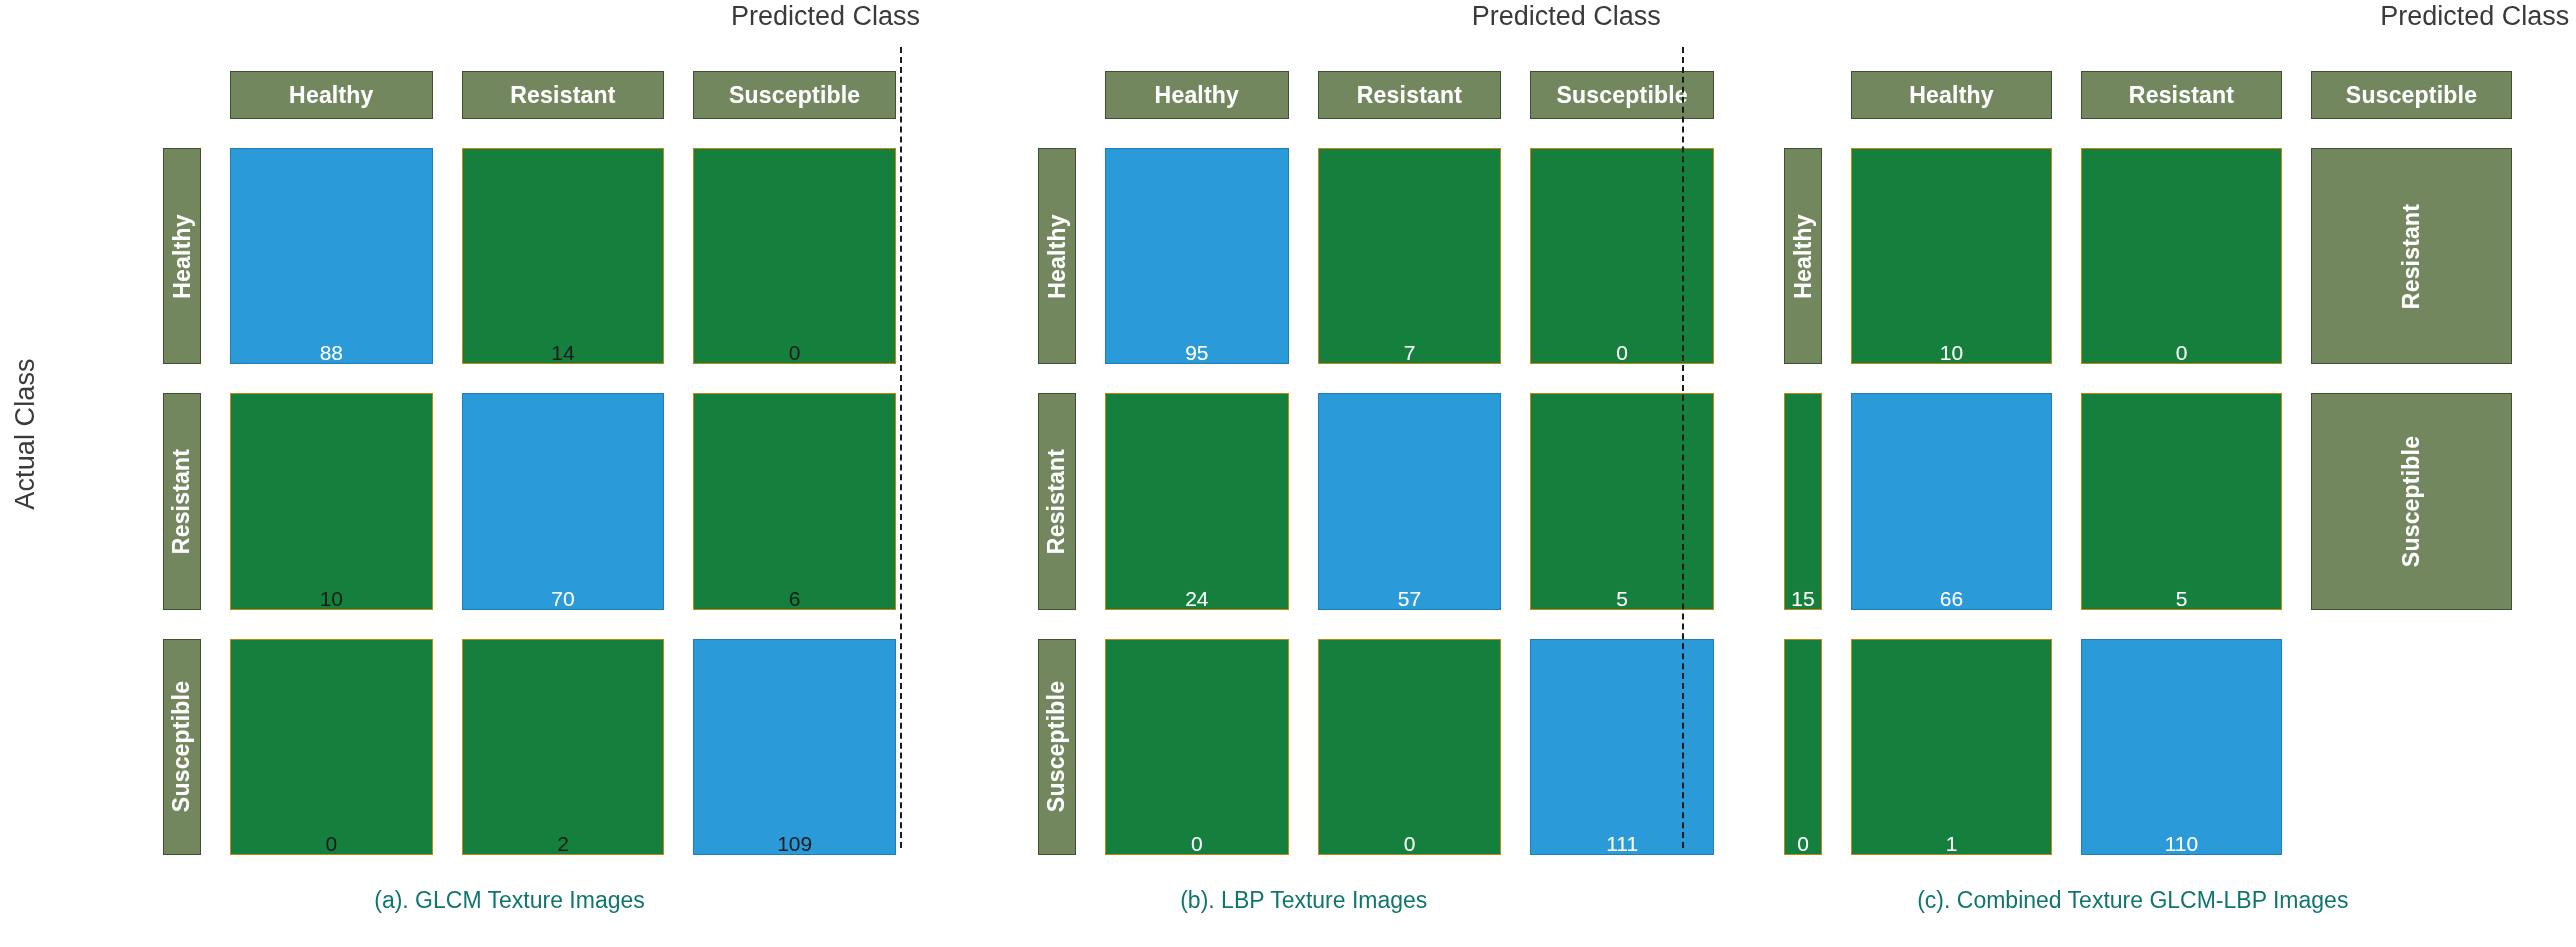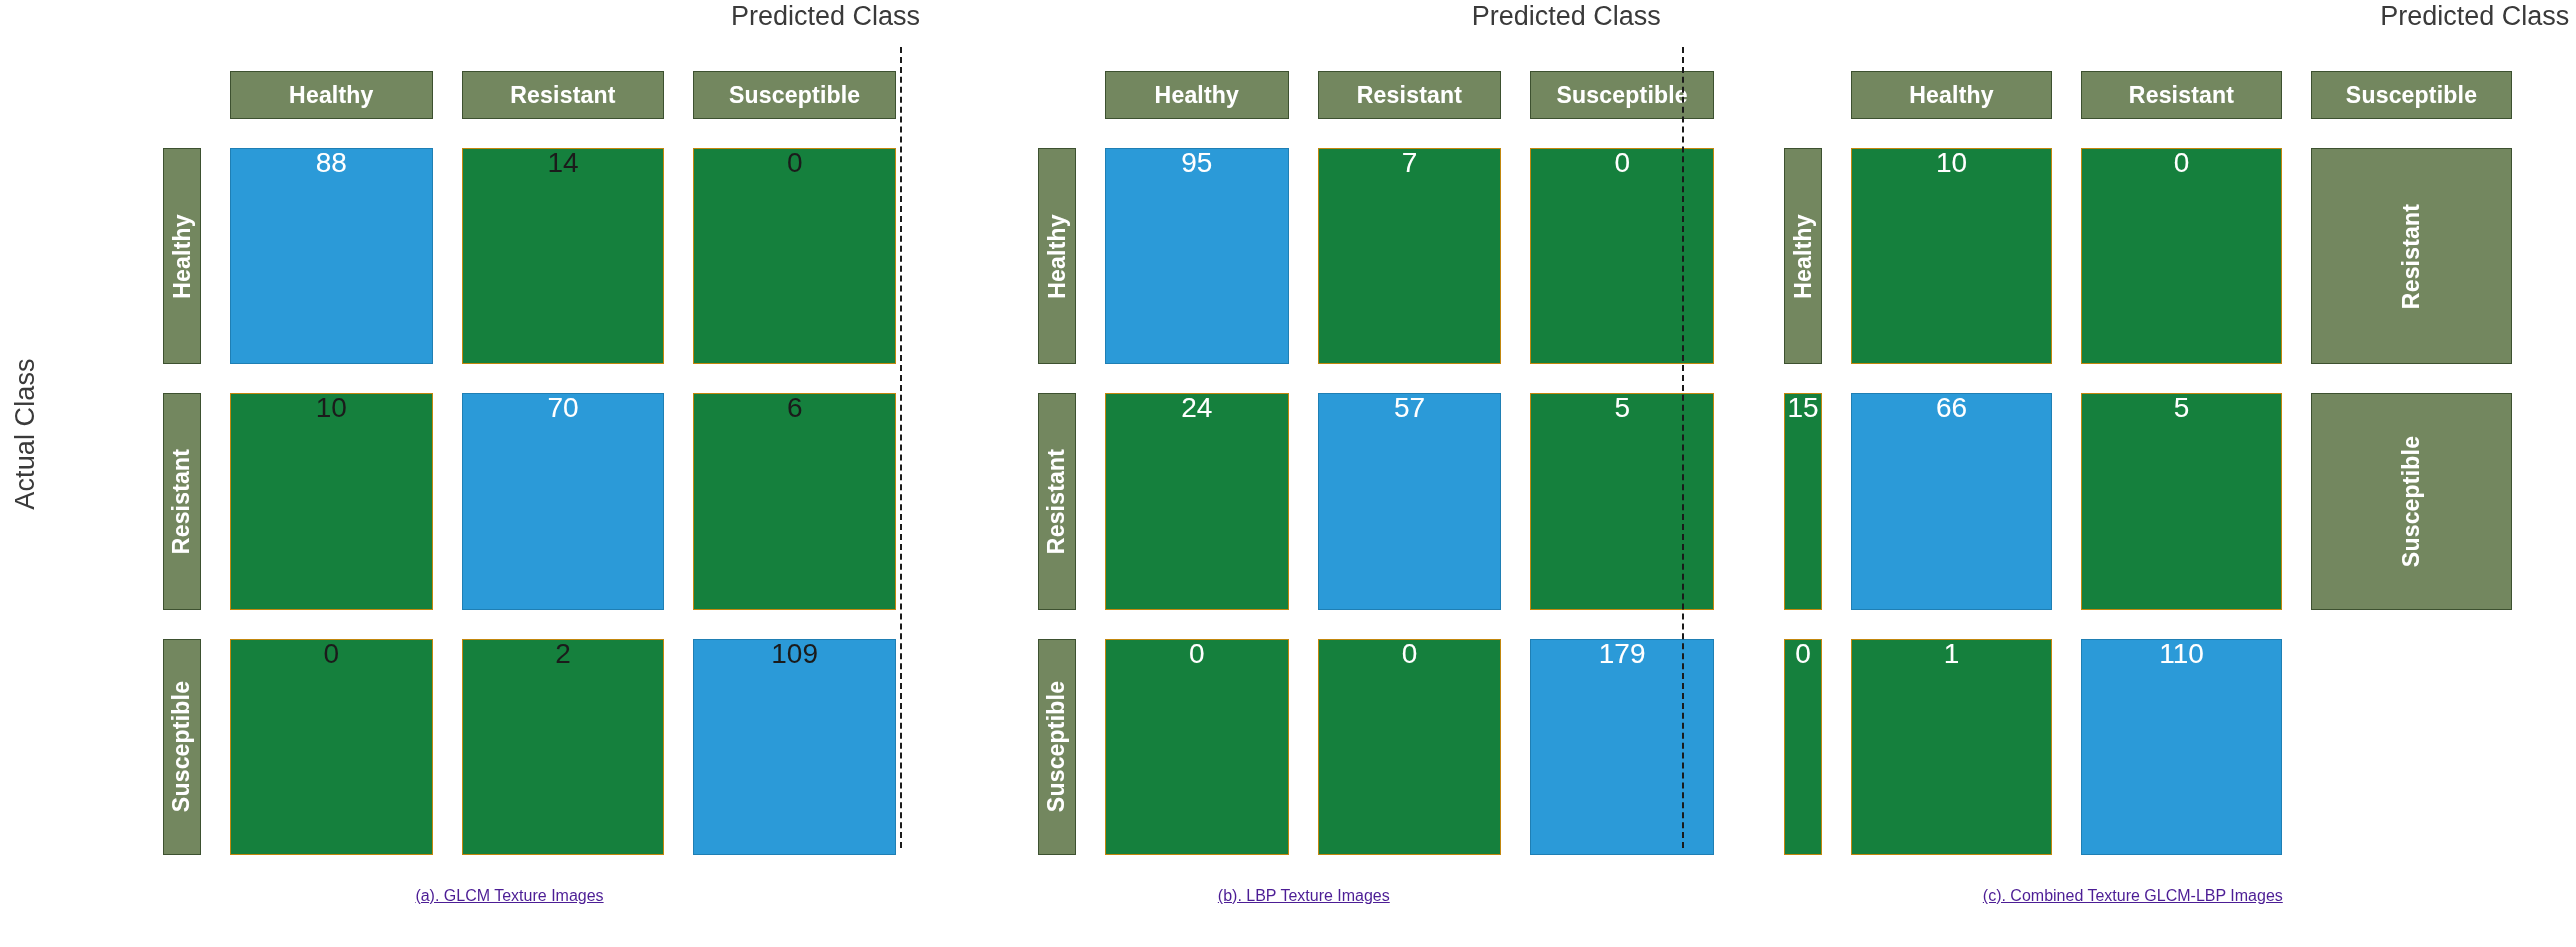--- a/index.html
+++ b/index.html
@@ -63,24 +63,23 @@
   .panel-a .panel-title { transform: translateX(38px); }
   .panel-b .panel-title { transform: translateX(10.8px); }
   .panel-c .panel-title { transform: translateX(-6.7px); }
 
   .panel-caption {
     position: absolute;
     top: 887px;
     left: 0;
     width: 100%;
     text-align: center;
-    font-size: 16px;
-    color: #4c1d95;
+    font-size: 23px;
+    color: #0f766e;
     white-space: nowrap;
-    text-decoration: underline;
   }
   .panel-a .panel-caption { transform: translateX(38px); }
   .panel-b .panel-caption { transform: translateX(10.8px); }
   .panel-c .panel-caption { transform: translateX(-6.7px); }
 
   
   .matrix {
     position: absolute;
     top: 71px;
     display: grid;
@@ -123,23 +122,23 @@
   }
   .row-header > span {
     transform: rotate(-90deg);
     white-space: nowrap;
     letter-spacing: 0.2px;
     text-shadow: 0 0 0.7px rgba(255,255,255,0.35);
   }
 
   .cell {
     display: flex;
-    align-items: flex-start;
+    align-items: flex-end;
     justify-content: center;
-    font-size: 28px;
+    font-size: 21px;
   }
   .cell.diag {
     background: #2b9ad8;
     border: 1.3px solid #1f7fb4;
   }
   .cell.off {
     background: #15803d;
     border: 1.3px solid #c2870e;
   }
   .cell .val { line-height: 1; }
@@ -254,21 +253,21 @@
       <div class="row-header">
           <span>Susceptible</span>
         </div>
       <div class="cell off txt-light">
           <span class="val">0</span>
         </div>
       <div class="cell off txt-light">
           <span class="val">0</span>
         </div>
       <div class="cell diag txt-light">
-          <span class="val">179</span>
+          <span class="val">111</span>
         </div>
     </div>
 
     <div class="panel-caption">(b). LBP Texture Images</div>
   </div>
 
   <div class="panel panel-c">
     <div class="panel-title">Predicted Class</div>
 
     <div class="matrix">

